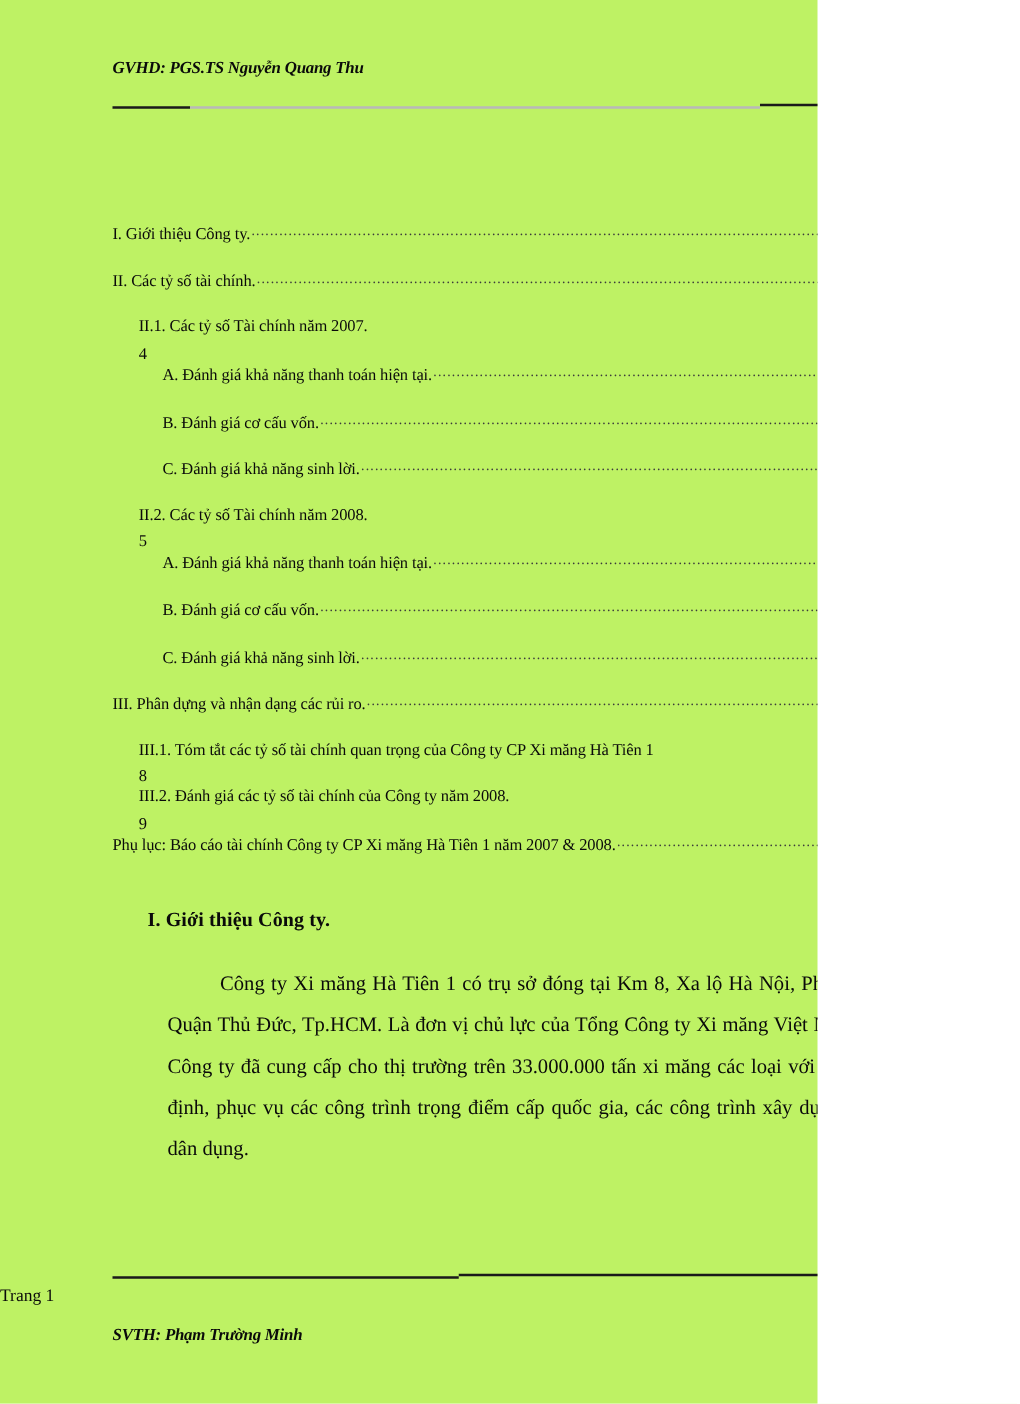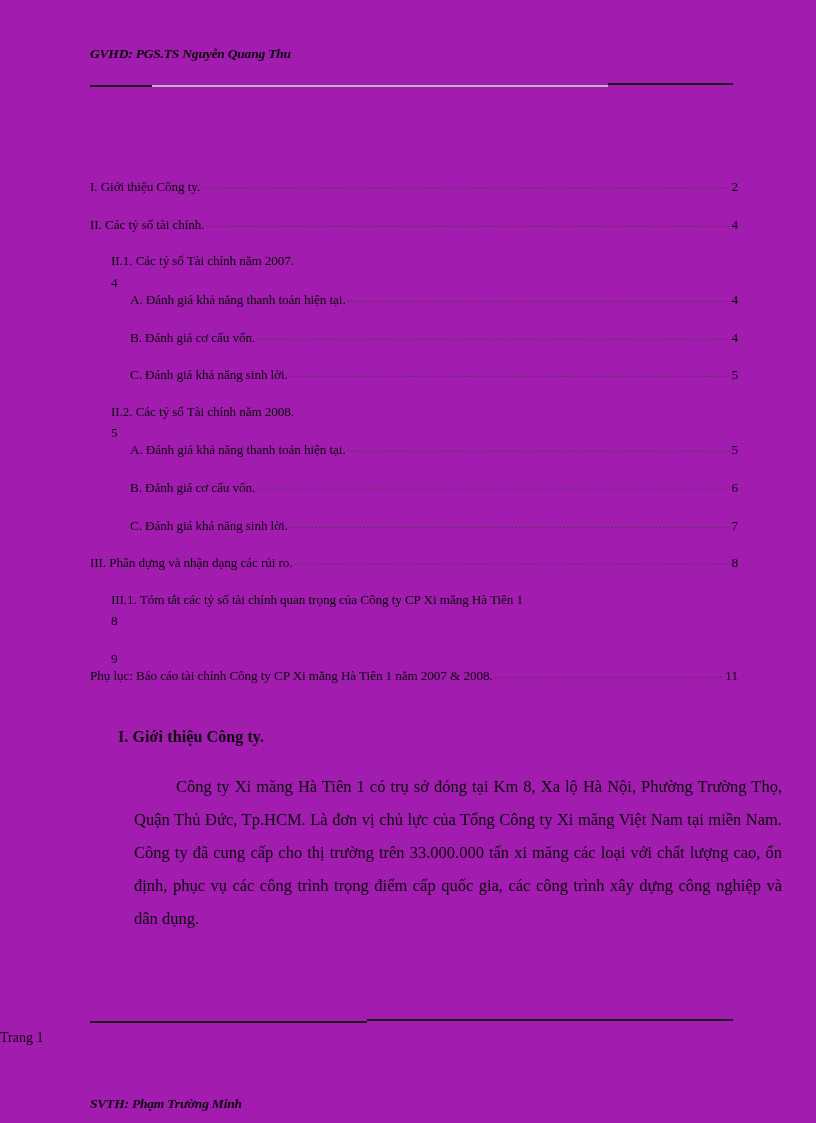--- a/index.html
+++ b/index.html
@@ -9,23 +9,23 @@
     background: #ffffff;
   }
   body {
     font-family: "Liberation Serif", "DejaVu Serif", serif;
     color: #0a0a0a;
     -webkit-font-smoothing: antialiased;
   }
 
   .page {
     position: relative;
-    width: 816px;
+    width: 654px;
     height: 1123px;
-    background: #a21caf;
+    background: #bef264;
     overflow: hidden;
   }
 
   
   .doc-header {
     position: absolute;
     left: 90px;
     top: 46px;
     width: 640px;
   }
@@ -183,21 +183,20 @@
   }
   .footer-text {
     position: absolute;
     left: 90px;
     top: 1060px;
     font-style: italic;
     font-weight: 700;
     font-size: 13.5px;
     letter-spacing: -0.2px;
     white-space: nowrap;
-    margin-top: 36px;
   }
 </style>
 </head>
 <body>
 
 <div class="page">
 
   <div class="doc-header">
     <div class="header-text">GVHD: PGS.TS Nguyễn Quang Thu</div>
   </div>
@@ -264,20 +263,21 @@
         <span class="label">III. Phân dựng và nhận dạng các rủi ro.</span>
         <span class="leader"></span>
         <span class="pageno">8</span>
       </div>
       <div class="toc-entry lvl-2">
         <span class="label">III.1. Tóm tắt các tỷ số tài chính quan trọng của Công ty CP Xi măng Hà Tiên 1</span>
         <span class="leader"></span>
         <span class="pageno">8</span>
       </div>
       <div class="toc-entry lvl-2">
+        <span class="label">III.2. Đánh giá các tỷ số tài chính của Công ty năm 2008.</span>
         <span class="leader"></span>
         <span class="pageno">9</span>
       </div>
       <div class="toc-entry lvl-1">
         <span class="label">Phụ lục:  Báo cáo tài chính  Công ty CP Xi măng Hà Tiên 1 năm 2007 &amp; 2008.</span>
         <span class="leader"></span>
         <span class="pageno">11</span>
       </div>
     </div>
 

